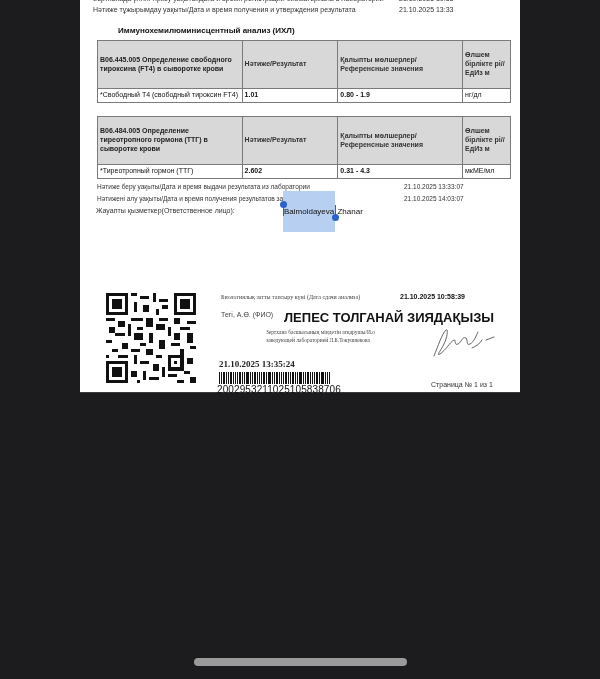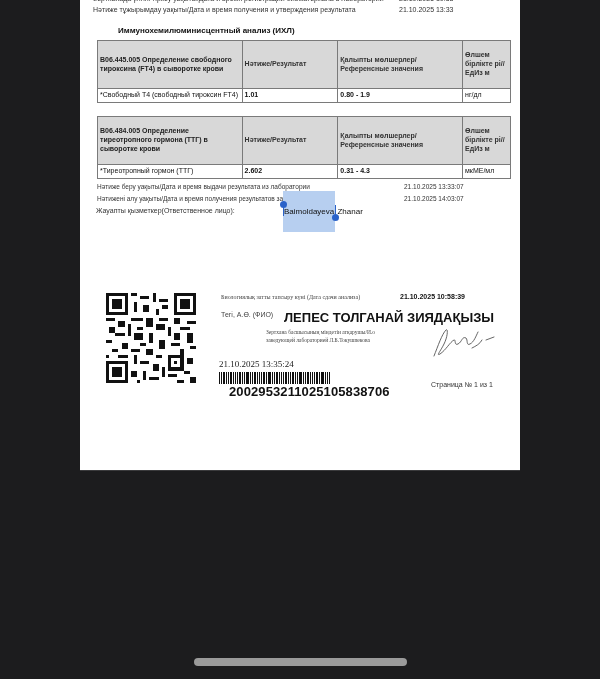--- a/index.html
+++ b/index.html
@@ -1,20 +1,20 @@
 <!DOCTYPE html>
 <html><head>
 <meta charset="utf-8">
 <style>
   * { margin: 0; padding: 0; box-sizing: border-box; }
   html, body { width: 600px; height: 679px; background: #1c1c1e; overflow: hidden; }
   body { position: relative; font-family: "Liberation Sans", sans-serif; color: #111; }
 
   .page {
-    position: absolute; left: 80px; top: 0; width: 440px; height: 470px;
+    position: absolute; left: 80px; top: 0; width: 440px; height: 392px;
     background: #ffffff;
     box-shadow: 0 1px 0 #3a3a3c;
   }
 
   .meta-line {
     position: absolute; left: 13px; font-size: 7px; color: #333; white-space: nowrap;
   }
   .meta-line .val { position: absolute; left: 306px; top: 0; }
   .meta-clipped { top: -5px; }
   .meta-result  { top: 6px; }
@@ -58,23 +58,23 @@
 
   .qr { position: absolute; left: 26px; top: 293px; width: 90px; height: 90px; }
 
   .sub-label { position: absolute; left: 141px; top: 294px; font-family: "Liberation Serif", serif; font-size: 6px; color: #444; white-space: nowrap; }
   .sub-date  { position: absolute; left: 320px; top: 293px; font-size: 7px; font-weight: bold; color: #111; }
   .fio-label { position: absolute; left: 141px; top: 311px; font-size: 7px; color: #444; }
   .fio-name  { position: absolute; left: 204px; top: 310px; font-size: 13px; font-weight: bold; color: #111; }
   .head-lab  { position: absolute; left: 186px; top: 329px; font-family: "Liberation Serif", serif; font-size: 5.5px; color: #444; line-height: 1.45; }
   .signature { position: absolute; left: 348px; top: 326px; width: 72px; height: 34px; }
 
-  .print-date { position: absolute; left: 139px; top: 359px; font-family: "Liberation Serif", serif; font-size: 9px; color: #222; }
+  .print-date { position: absolute; left: 139px; top: 359px; font-family: "Liberation Serif", serif; font-size: 9px; color: #222; font-weight: bold; }
   .barcode { position: absolute; left: 139px; top: 372px; width: 111px; height: 12px; }
-  .barcode-num { position: absolute; left: 149px; top: 384px; font-size: 13px; font-weight: bold; color: #111; letter-spacing: 0.1px; }
+  .barcode-num { position: absolute; left: 137px; top: 384px; font-size: 10px; font-weight: normal; color: #111; letter-spacing: 0.1px; }
   .page-num { position: absolute; left: 351px; top: 381px; font-size: 7px; color: #333; }
 
   .home-indicator { position: absolute; left: 194px; top: 658px; width: 213px; height: 8px; border-radius: 4px; background: #9a9a9a; }
 </style>
 </head>
 <body>
 
 <div class="page">
 
   <div class="meta-line meta-clipped">

